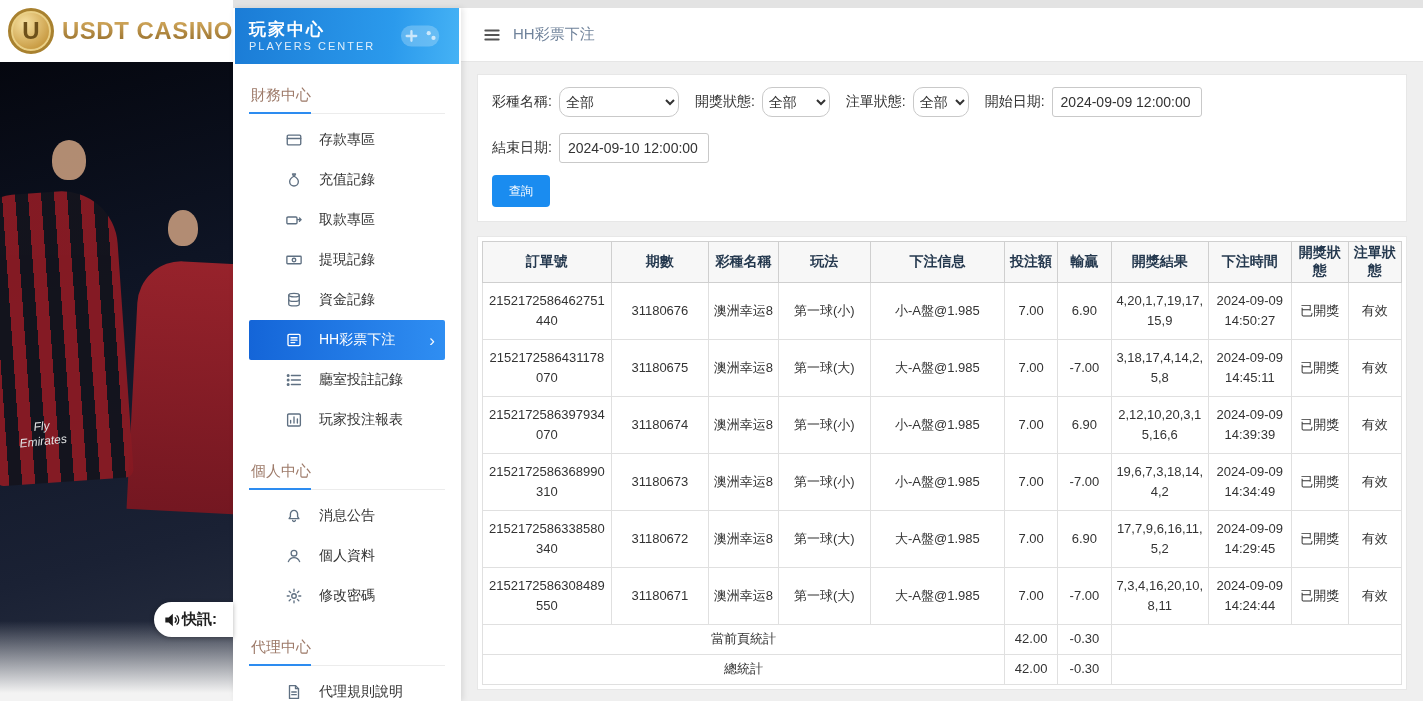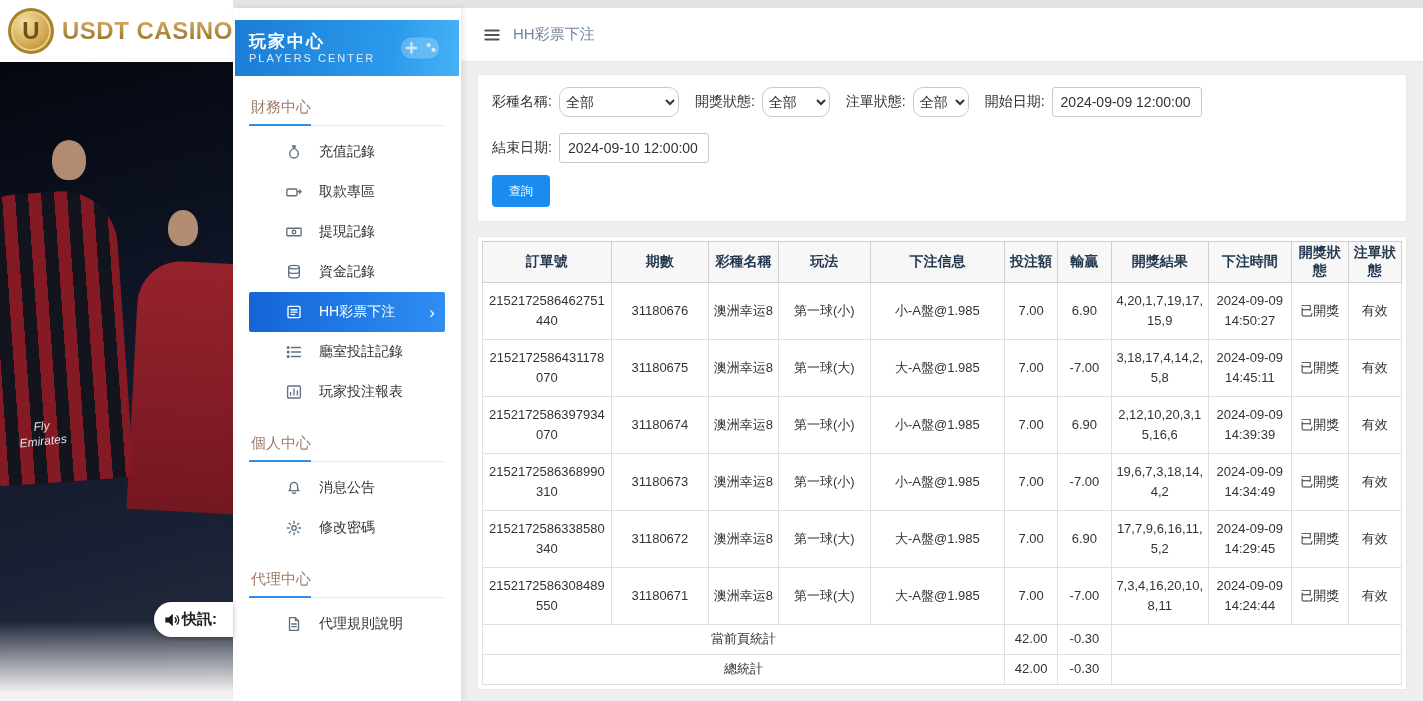--- a/index.html
+++ b/index.html
@@ -56,21 +56,21 @@
   .ticker-label { font-weight:bold; font-size:15px; color:#222; white-space:nowrap; }
 
   
   .right-region { flex:1; display:flex; flex-direction:column; background:#efefef; min-width:0; }
   .top-strip { height:8px; background:#e3e3e3; flex:none; }
   .body-flex { flex:1; display:flex; min-height:0; }
 
   
   .sidebar { width:228px; flex:none; background:#fff; box-shadow:2px 0 6px rgba(0,0,0,.10); z-index:3; overflow:hidden; }
   .sidebar-header {
-    height:56px; margin:12px 2px; padding:12px 14px; position:relative; overflow:hidden;
+    height:56px; margin:0 2px; padding:12px 14px; position:relative; overflow:hidden;
     background:linear-gradient(95deg,#1b7cd6 0%,#2b9aec 70%,#45b2f5 100%);
     color:#fff; display:flex; align-items:center; justify-content:space-between;
   }
   .sh-title { font-size:17px; font-weight:bold; letter-spacing:2px; line-height:20px; }
   .sh-sub { font-size:11px; letter-spacing:2px; opacity:.85; }
   .sh-art { width:46px; height:30px; color:#bfe4fb; opacity:.75; }
   .section-title {
     margin:18px 16px 6px; padding:4px 2px 8px; font-size:15px; color:#9d7a69;
     position:relative; border-bottom:1px solid #ececec;
   }
@@ -165,20 +165,29 @@
               <circle cx="31" cy="12" r="2.2" fill="#fff"></circle>
               <circle cx="36" cy="17" r="2.2" fill="#fff"></circle>
             </svg>
         </span>
       </div>
       <nav id="sidebar-menu">
           <div class="section-title">財務中心</div>
           <div class="menu-item">
             <span class="icon">
               <svg viewBox="0 0 24 24" fill="none" stroke="currentColor" stroke-width="1.8" stroke-linecap="round" stroke-linejoin="round">
+                <rect x="3" y="5.5" width="18" height="13" rx="1.5"></rect>
+                <path d="M3 10h18"></path>
+              </svg>
+            </span>
+            <span class="menu-label">存款專區</span>
+          </div>
+          <div class="menu-item">
+            <span class="icon">
+              <svg viewBox="0 0 24 24" fill="none" stroke="currentColor" stroke-width="1.8" stroke-linecap="round" stroke-linejoin="round">
                 <path d="M10 4h4l-1.4 3h-1.2z"></path>
                 <path d="M12 7c-3.8 1.8-5.8 4.6-5.8 7.4A5.8 5.8 0 0012 20a5.8 5.8 0 005.8-5.6C17.8 11.6 15.8 8.8 12 7z"></path>
               </svg>
             </span>
             <span class="menu-label">充值記錄</span>
           </div>
           <div class="menu-item">
             <span class="icon">
               <svg viewBox="0 0 24 24" fill="none" stroke="currentColor" stroke-width="1.8" stroke-linecap="round" stroke-linejoin="round">
                 <rect x="2.5" y="8" width="13.5" height="9" rx="1.5"></rect>
@@ -238,20 +247,29 @@
           </div>
           <div class="section-title">個人中心</div>
           <div class="menu-item">
             <span class="icon">
               <svg viewBox="0 0 24 24" fill="none" stroke="currentColor" stroke-width="1.8" stroke-linecap="round" stroke-linejoin="round">
                 <path d="M12 4.5a4.8 4.8 0 00-4.8 4.8v3.4L5.5 15.5h13l-1.7-2.8V9.3A4.8 4.8 0 0012 4.5z"></path>
                 <path d="M10.2 18a1.9 1.9 0 003.6 0"></path>
               </svg>
             </span>
             <span class="menu-label">消息公告</span>
+          </div>
+          <div class="menu-item">
+            <span class="icon">
+              <svg viewBox="0 0 24 24" fill="none" stroke="currentColor" stroke-width="1.8" stroke-linecap="round" stroke-linejoin="round">
+                <circle cx="12" cy="8.2" r="3.8"></circle>
+                <path d="M4.5 19.5c1.4-3.6 4.2-5.4 7.5-5.4s6.1 1.8 7.5 5.4"></path>
+              </svg>
+            </span>
+            <span class="menu-label">個人資料</span>
           </div>
           <div class="menu-item">
             <span class="icon">
               <svg viewBox="0 0 24 24" fill="none" stroke="currentColor" stroke-width="1.8" stroke-linecap="round" stroke-linejoin="round">
                 <circle cx="12" cy="12" r="3"></circle>
                 <path d="M12 3v2.6M12 18.4V21M3 12h2.6M18.4 12H21M5.6 5.6l1.9 1.9M16.5 16.5l1.9 1.9M18.4 5.6l-1.9 1.9M7.5 16.5l-1.9 1.9"></path>
               </svg>
             </span>
             <span class="menu-label">修改密碼</span>
           </div>

